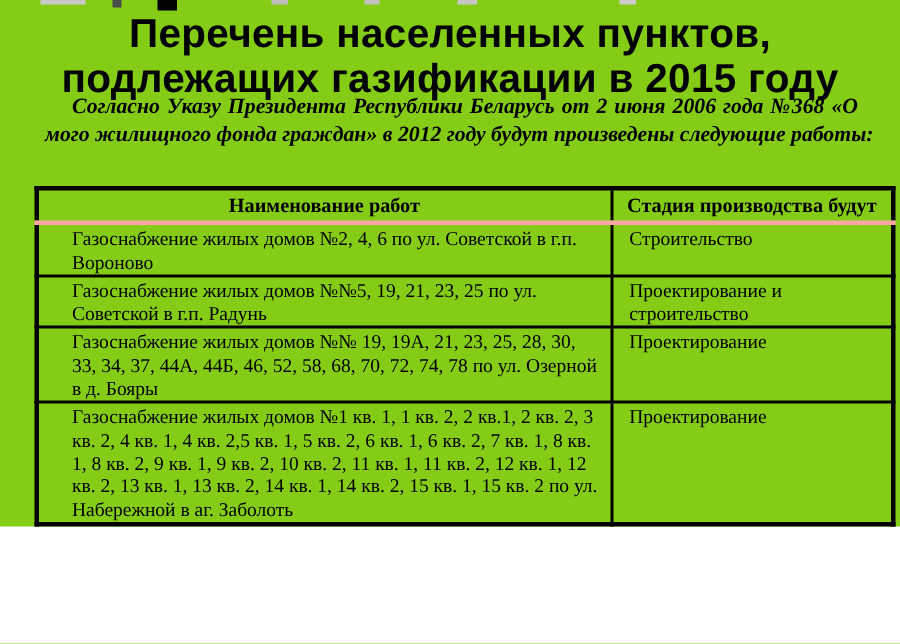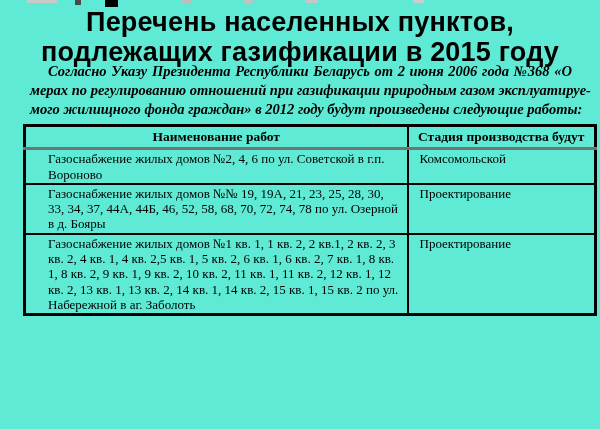--- a/index.html
+++ b/index.html
@@ -4,21 +4,21 @@
 <style>
   html, body { margin: 0; padding: 0; }
   body {
     width: 600px; height: 429px;
     background: #ffffff;
     font-family: "Liberation Serif", serif;
     color: #000000;
     overflow: hidden;
     position: relative;
   }
-  .page { position: absolute; inset: 0; width: 600px; height: 429px; background: #5eead4; text-decoration: underline; }
+  .page { position: absolute; inset: 0; width: 600px; height: 351px; background: #84cc16; text-decoration: underline; }
 
   
   .artifact { position: absolute; }
   .a1 { left: 27px;  top: 0; width: 30px; height: 3px; background: #c9c9c9; }
   .a2 { left: 75px;  top: 0; width: 6px;  height: 5px; background: #4a4a4a; }
   .a3 { left: 105px; top: 0; width: 13px; height: 7px; background: #000; }
   .a4 { left: 181px; top: 0; width: 11px; height: 3px; background: #bdbdbd; }
   .a5 { left: 243px; top: 0; width: 10px; height: 3px; background: #c2c2c2; }
   .a6 { left: 305px; top: 0; width: 13px; height: 3px; background: #c6c6c6; }
   .a7 { left: 413px; top: 0; width: 11px; height: 3px; background: #cccccc; }
@@ -53,21 +53,21 @@
     border: 3px solid #000;
     font-size: 13px;
     line-height: 15.3px;
   }
   .gas th, .gas td { border: 2px solid #000; vertical-align: top; }
   .gas th {
     font-weight: bold;
     text-align: center;
     font-size: 13.5px;
     padding: 2px 4px 3px 4px;
-    border-bottom: 3px solid #737373;
+    border-bottom: 3px solid #fca5a5;
   }
   .gas col.c1 { width: 383px; }
   .gas col.c2 { width: 188px; }
   .gas td.work  { padding: 1px 4px 1px 22px; }
   .gas td.stage { padding: 1px 4px 1px 11px; }
 </style>
 </head>
 <body>
 
 <div class="page">
@@ -82,42 +82,45 @@
     <div class="artifact a7"></div>
   </div>
 
   <div class="title">
     <div>Перечень населенных пунктов,</div>
     <div>подлежащих газификации в 2015 году</div>
   </div>
 
   <div class="intro">
     <div class="intro-line first">Согласно Указу Президента Республики Беларусь от 2 июня 2006 года №368 «О</div>
-    <div class="intro-line">мерах по регулированию отношений при газификации природным газом эксплуатируе-</div>
     <div class="intro-line">мого жилищного фонда граждан» в 2012 году будут произведены следующие работы:</div>
   </div>
 
   <table class="gas">
     <colgroup>
         <col class="c1">
         <col class="c2">
       </colgroup>
     <thead>
       <tr>
         <th>Наименование работ</th>
         <th>Стадия производства будут</th>
       </tr>
     </thead>
     <tbody>
   <tr>
     <td class="work">Газоснабжение жилых домов №2, 4, 6 по ул. Советской в г.п. Вороново</td>
-    <td class="stage">Комсомольской</td>
+    <td class="stage">Строительство</td>
   </tr>
 
 
+  <tr>
+    <td class="work">Газоснабжение жилых домов №№5, 19, 21, 23, 25 по ул. Советской в г.п. Радунь</td>
+    <td class="stage">Проектирование и строительство</td>
+  </tr>
 
   <tr>
     <td class="work">Газоснабжение жилых домов №№ 19, 19А, 21, 23, 25, 28, 30, 33, 34, 37, 44А, 44Б, 46, 52, 58, 68, 70, 72, 74, 78 по ул. Озерной в д. Бояры</td>
     <td class="stage">Проектирование</td>
   </tr>
 
 
   <tr>
     <td class="work">Газоснабжение жилых домов №1 кв. 1, 1 кв. 2, 2 кв.1, 2 кв. 2, 3 кв. 2, 4 кв. 1, 4 кв. 2,5 кв. 1, 5 кв. 2, 6 кв. 1, 6 кв. 2, 7 кв. 1, 8 кв. 1, 8 кв. 2, 9 кв. 1, 9 кв. 2, 10 кв. 2, 11 кв. 1, 11 кв. 2, 12 кв. 1, 12 кв. 2, 13 кв. 1, 13 кв. 2, 14 кв. 1, 14 кв. 2, 15 кв. 1, 15 кв. 2 по ул. Набережной в аг. Заболоть</td>
     <td class="stage">Проектирование</td>

